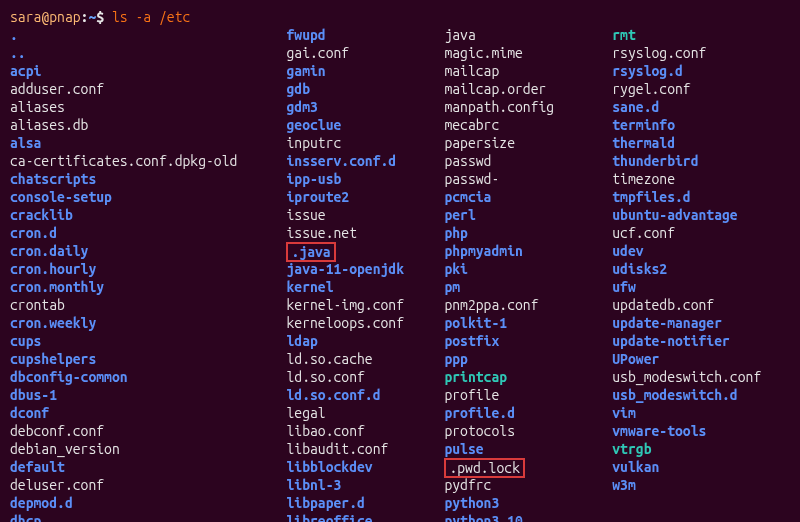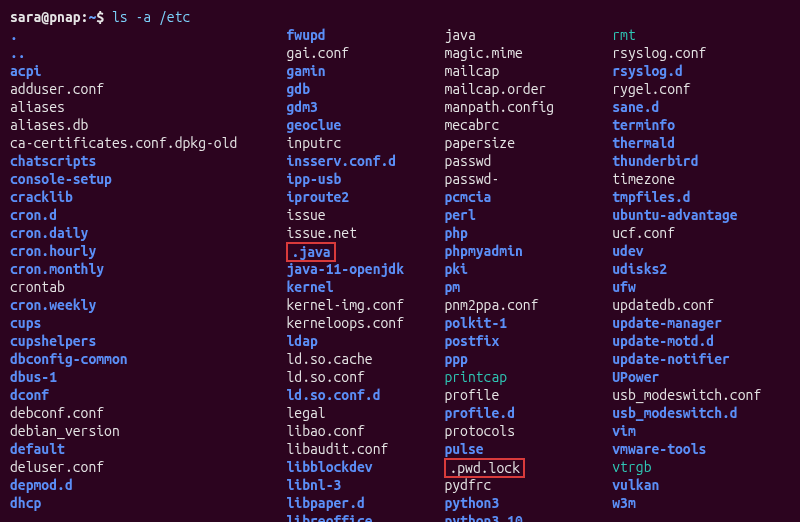--- a/index.html
+++ b/index.html
@@ -8,43 +8,43 @@
     background: #2c041f;
     font-family: "Ubuntu Mono", "Consolas", monospace;
     font-size: 14px;
     line-height: 18px;
     color: #e6e6e6;
     width: 800px;
     height: 522px;
     box-sizing: border-box;
     overflow: hidden;
   }
-  .prompt-user { color: #e5e5e5; font-weight: bold; }
+  .prompt-user { color: #fdba74; font-weight: normal; }
   .prompt-colon { color: #e6e6e6; font-weight: bold; }
   .prompt-path { color: #6aa3f9; font-weight: bold; }
-  .prompt-cmd { color: #7dd3fc; }
+  .prompt-cmd { color: #f97316; }
   .columns {
     display: flex;
     align-items: flex-start;
   }
   .col {
     display: flex;
     flex-direction: column;
   }
   .col1 { width: 280px; }
   .col2 { width: 160px; }
   .col3 { width: 170px; }
   .col4 { width: 180px; }
   .entry {
     white-space: pre;
     height: 18px;
   }
   .c-blue { color: #5b8ff7; font-weight: bold; }
   .c-white { color: #e6e6e6; }
-  .c-cyan { color: #2fc8b6; font-weight: normal; }
+  .c-cyan { color: #2fc8b6; font-weight: bold; }
   .hl {
     border: 2px solid #d83b3b;
     box-sizing: border-box;
     padding: 0 3px;
     height: 20px;
     display: inline-flex;
     align-items: center;
     width: fit-content;
   }
 </style>
@@ -56,20 +56,21 @@
     <span class="prompt-user">sara@pnap</span><span class="prompt-colon">:</span><span class="prompt-path">~</span><span class="prompt-colon">$</span> <span class="prompt-cmd">ls -a /etc</span>
   </div>
   <div class="columns">
     <div class="col col1" id="col0">
         <div class="entry"><span class="c-blue">.</span></div>
         <div class="entry"><span class="c-blue">..</span></div>
         <div class="entry"><span class="c-blue">acpi</span></div>
         <div class="entry"><span class="c-white">adduser.conf</span></div>
         <div class="entry"><span class="c-white">aliases</span></div>
         <div class="entry"><span class="c-white">aliases.db</span></div>
+        <div class="entry"><span class="c-blue">alsa</span></div>
         <div class="entry"><span class="c-white">ca-certificates.conf.dpkg-old</span></div>
         <div class="entry"><span class="c-blue">chatscripts</span></div>
         <div class="entry"><span class="c-blue">console-setup</span></div>
         <div class="entry"><span class="c-blue">cracklib</span></div>
         <div class="entry"><span class="c-blue">cron.d</span></div>
         <div class="entry"><span class="c-blue">cron.daily</span></div>
         <div class="entry"><span class="c-blue">cron.hourly</span></div>
         <div class="entry"><span class="c-blue">cron.monthly</span></div>
         <div class="entry"><span class="c-white">crontab</span></div>
         <div class="entry"><span class="c-blue">cron.weekly</span></div>
@@ -156,21 +157,20 @@
         <div class="entry"><span class="c-blue">thunderbird</span></div>
         <div class="entry"><span class="c-white">timezone</span></div>
         <div class="entry"><span class="c-blue">tmpfiles.d</span></div>
         <div class="entry"><span class="c-blue">ubuntu-advantage</span></div>
         <div class="entry"><span class="c-white">ucf.conf</span></div>
         <div class="entry"><span class="c-blue">udev</span></div>
         <div class="entry"><span class="c-blue">udisks2</span></div>
         <div class="entry"><span class="c-blue">ufw</span></div>
         <div class="entry"><span class="c-white">updatedb.conf</span></div>
         <div class="entry"><span class="c-blue">update-manager</span></div>
-        <div class="entry"><span class="c-blue">update-motd.d</span></div>
         <div class="entry"><span class="c-blue">update-notifier</span></div>
         <div class="entry"><span class="c-blue">UPower</span></div>
         <div class="entry"><span class="c-white">usb_modeswitch.conf</span></div>
         <div class="entry"><span class="c-blue">usb_modeswitch.d</span></div>
         <div class="entry"><span class="c-blue">vim</span></div>
         <div class="entry"><span class="c-blue">vmware-tools</span></div>
         <div class="entry"><span class="c-cyan">vtrgb</span></div>
         <div class="entry"><span class="c-blue">vulkan</span></div>
         <div class="entry"><span class="c-blue">w3m</span></div>
       </div>

